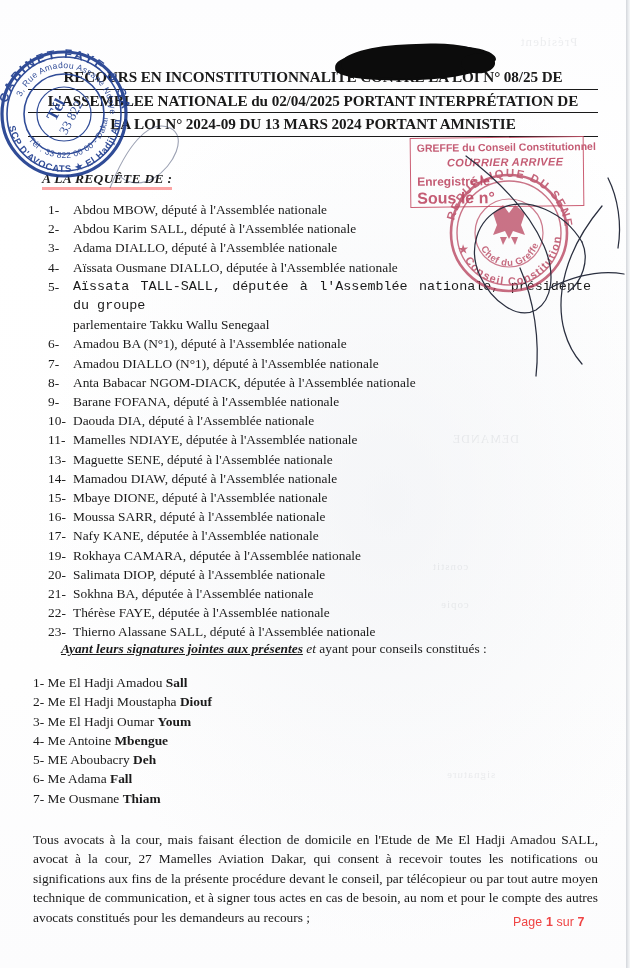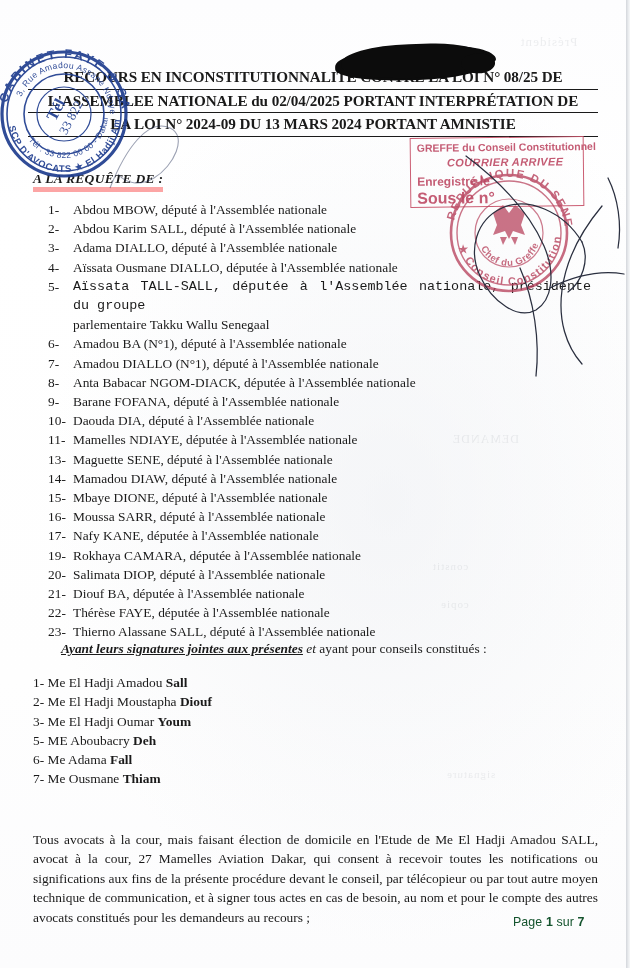--- a/index.html
+++ b/index.html
@@ -71,28 +71,28 @@
   #title-block .tline {
     display: block;
     border-bottom: 1.1px solid #1a1a1a;
     padding-bottom: 1px;
     white-space: nowrap;
   }
 
   
   #requete-label {
     position: absolute;
-    left: 33px;
+    left: 42px;
     top: 171px;
     font-style: italic;
     font-weight: bold;
     font-size: 13.5px;
     font-variant: small-caps;
     letter-spacing: 0.3px;
-    border-bottom: 5px solid #fca5a5;
+    border-bottom: 3px solid #fca5a5;
     padding-bottom: 0px;
   }
 
   #deputies {
     position: absolute;
     left: 48px;
     top: 200px;
     width: 545px;
     font-size: 13.4px;
     line-height: 19.2px;
@@ -156,21 +156,21 @@
     text-align: justify;
     text-align-last: left;
   }
 
   #footer {
     position: absolute;
     left: 513px;
     top: 915px;
     font-family: "Liberation Sans", sans-serif;
     font-size: 12.4px;
-    color: #14532d;
+    color: #ef4444;
     letter-spacing: 0.1px;
   }
   #footer b { font-weight: bold; }
 
   
   #redaction {
     position: absolute;
     left: 341px;
     top: 44px;
     width: 150px;
@@ -354,40 +354,41 @@
       <div class="dep-row">
         <span class="dep-num">19-</span>
         <span class="dep-text">Rokhaya CAMARA, députée à l'Assemblée nationale</span>
       </div>
       <div class="dep-row">
         <span class="dep-num">20-</span>
         <span class="dep-text">Salimata DIOP, député à l'Assemblée nationale</span>
       </div>
       <div class="dep-row">
         <span class="dep-num">21-</span>
-        <span class="dep-text">Diouf BA, députée à l'Assemblée nationale</span>
+        <span class="dep-text">Sokhna BA, députée à l'Assemblée nationale</span>
       </div>
       <div class="dep-row">
         <span class="dep-num">22-</span>
         <span class="dep-text">Thérèse FAYE, députée à l'Assemblée nationale</span>
       </div>
       <div class="dep-row">
         <span class="dep-num">23-</span>
         <span class="dep-text">Thierno Alassane SALL, député à l'Assemblée nationale</span>
       </div>
     </div>
 
   <div id="ayant-line">
     <span class="u">Ayant leurs signatures jointes aux présentes</span><span class="it"> et</span><span> ayant pour conseils constitués :</span>
   </div>
 
   <div id="lawyers">
       <div class="law-row"><span>1- </span><span>Me El Hadji Amadou </span><b>Sall</b></div>
       <div class="law-row"><span>2- </span><span>Me El Hadji Moustapha </span><b>Diouf</b></div>
       <div class="law-row"><span>3- </span><span>Me El Hadji Oumar </span><b>Youm</b></div>
+      <div class="law-row"><span>4- </span><span>Me Antoine </span><b>Mbengue</b></div>
       <div class="law-row"><span>5- </span><span>ME Aboubacry </span><b>Deh</b></div>
       <div class="law-row"><span>6- </span><span>Me Adama </span><b>Fall</b></div>
       <div class="law-row"><span>7- </span><span>Me Ousmane </span><b>Thiam</b></div>
     </div>
 
   <div id="closing">Tous avocats à la cour, mais faisant élection de domicile en l'Etude de Me El Hadji Amadou SALL, avocat à la cour, 27 Mamelles Aviation Dakar, qui consent à recevoir toutes les notifications ou significations aux fins de la présente procédure devant le conseil, par télécopieur ou par tout autre moyen technique de communication, et à signer tous actes en cas de besoin, au nom et pour le compte des autres avocats constitués pour les demandeurs au recours ;</div>
 
   <div id="footer"><span>Page </span><b>1</b><span> sur </span><b>7</b></div>
 
   <svg id="stamp-firm" viewBox="0 0 152 152">

